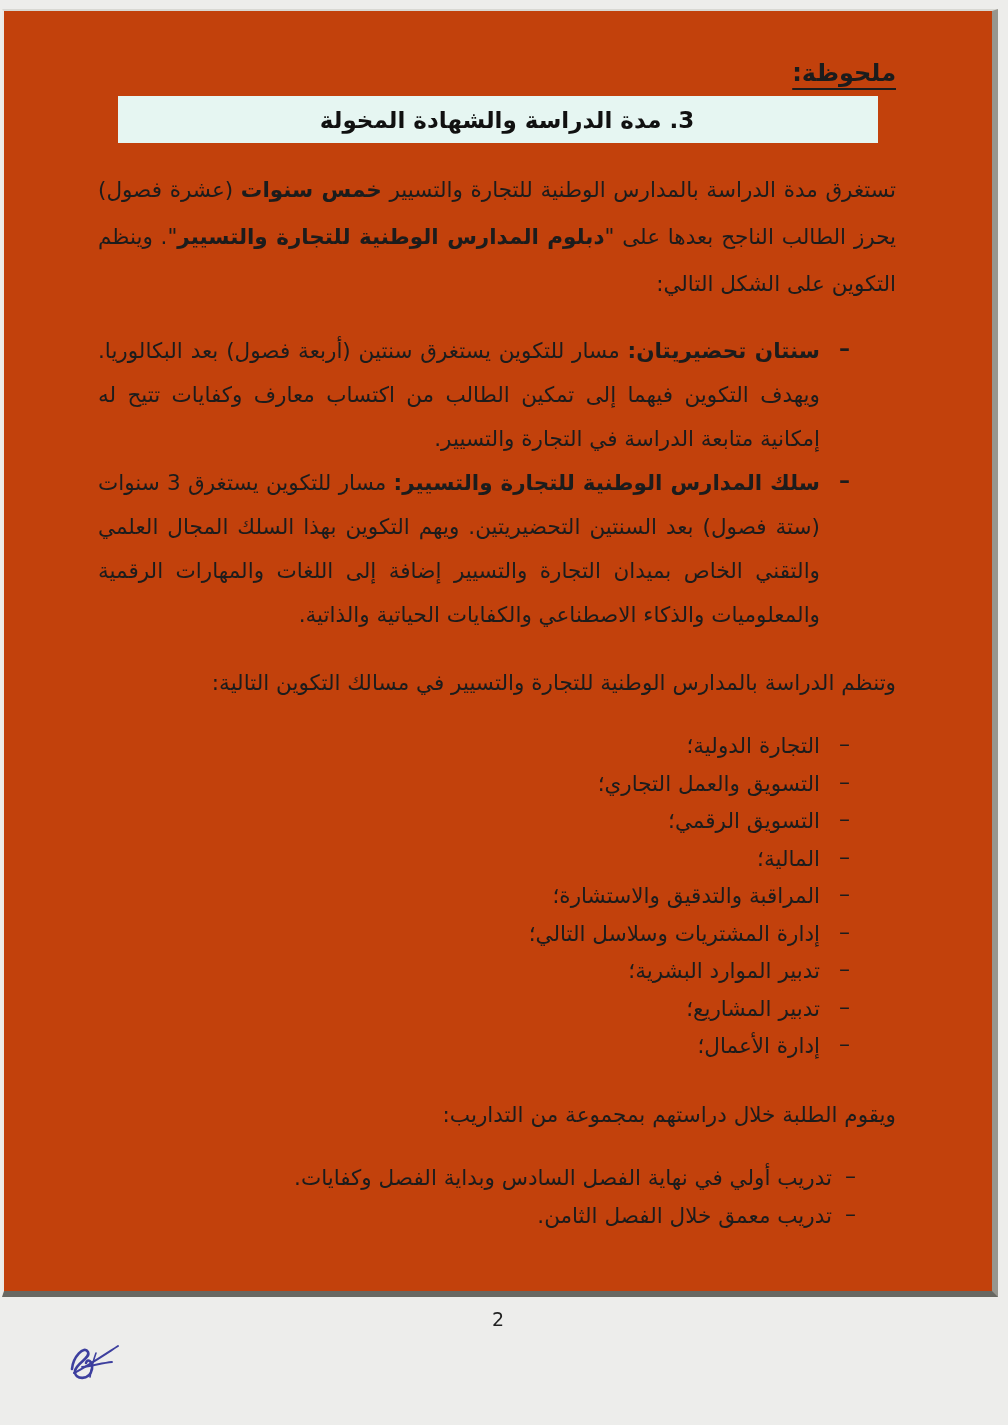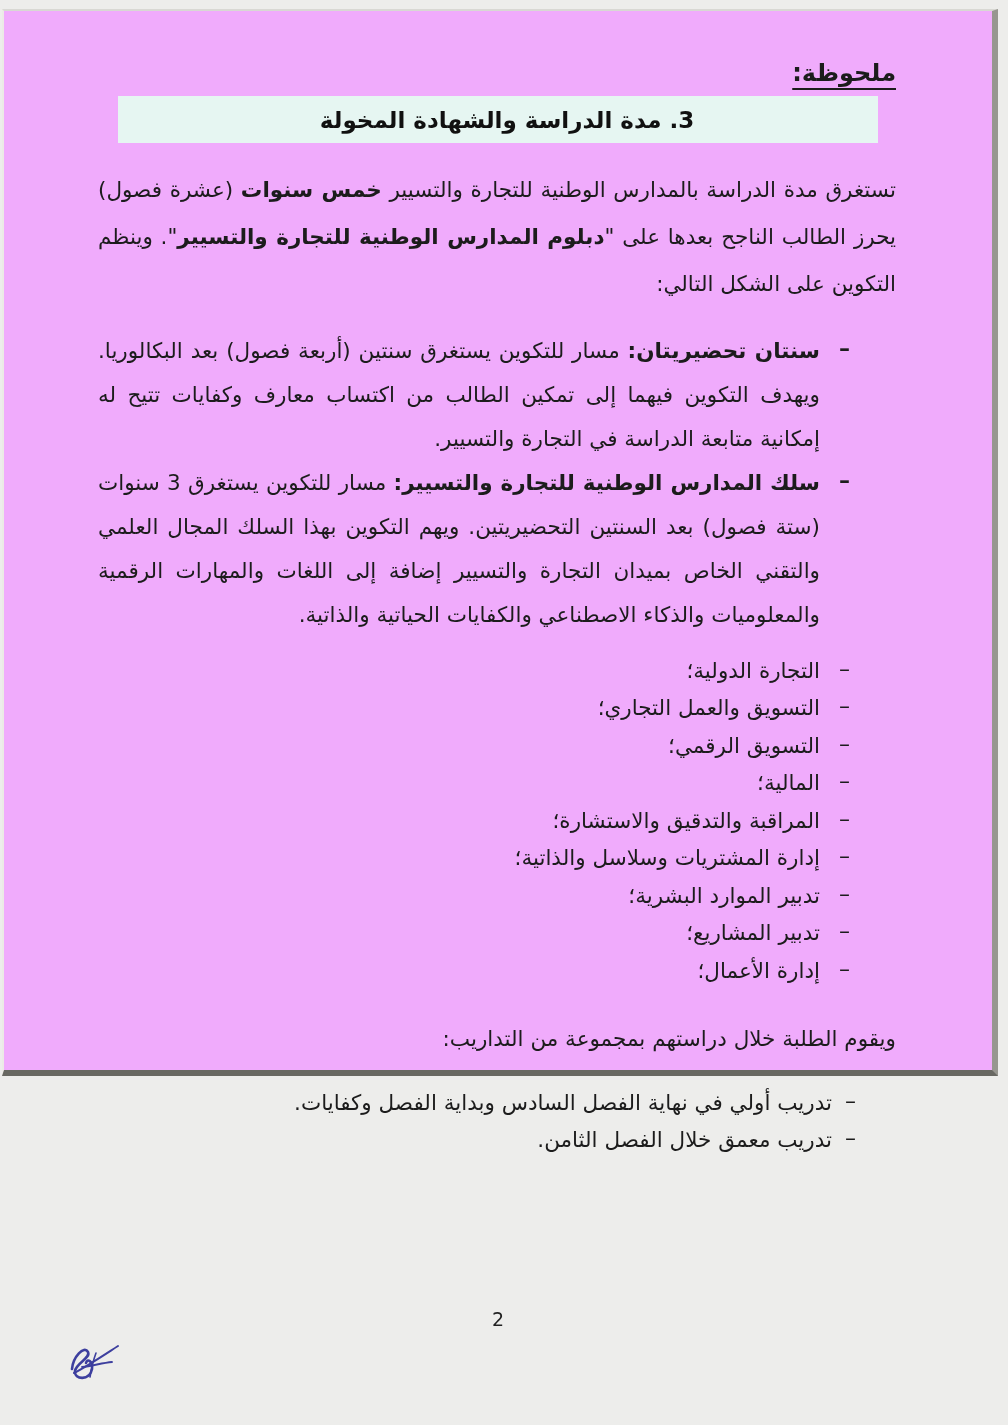--- a/index.html
+++ b/index.html
@@ -7,22 +7,22 @@
   body {
     width: 1008px; height: 1425px;
     background: #ededeb;
     position: relative;
     font-family: "DejaVu Sans", sans-serif;
     overflow: hidden;
   }
   .page {
     position: absolute;
     left: 2px; top: 9px;
-    width: 996px; height: 1067px;
-    background: #f0abfc;
+    width: 996px; height: 1288px;
+    background: #c2410c;
     border-top: 2px solid #d8d8d3;
     border-left: 2px solid #eceae6;
     border-right: 6px solid #97968f;
     border-bottom: 6px solid #686862;
   }
   .content {
     direction: rtl;
     padding: 0 96px 0 94px;
     color: #1c1c1c;
   }
@@ -113,28 +113,29 @@
       <span>3. مدة الدراسة والشهادة المخولة</span>
     </div>
 
     <p class="para p2"><span>تستغرق مدة الدراسة بالمدارس الوطنية للتجارة والتسيير </span><span class="b">خمس سنوات</span><span> (عشرة فصول) يحرز الطالب الناجح بعدها على "</span><span class="b">دبلوم المدارس الوطنية للتجارة والتسيير</span><span>". وينظم التكوين على الشكل التالي:</span></p>
 
     <ul class="tracks">
       <li><span class="dash">–</span><span class="b">سنتان تحضيريتان:</span><span> مسار للتكوين يستغرق سنتين (أربعة فصول) بعد البكالوريا. ويهدف التكوين فيهما إلى تمكين الطالب من اكتساب معارف وكفايات تتيح له إمكانية متابعة الدراسة في التجارة والتسيير.</span></li>
       <li><span class="dash">–</span><span class="b">سلك المدارس الوطنية للتجارة والتسيير:</span><span> مسار للتكوين يستغرق 3 سنوات (ستة فصول) بعد السنتين التحضيريتين. ويهم التكوين بهذا السلك المجال العلمي والتقني الخاص بميدان التجارة والتسيير إضافة إلى اللغات والمهارات الرقمية والمعلوميات والذكاء الاصطناعي والكفايات الحياتية والذاتية.</span></li>
     </ul>
 
+    <p class="para fields-intro">وتنظم الدراسة بالمدارس الوطنية للتجارة والتسيير في مسالك التكوين التالية:</p>
 
     <ul class="fields">
       <li><span class="dash">–</span><span>التجارة الدولية؛</span></li>
       <li><span class="dash">–</span><span>التسويق والعمل التجاري؛</span></li>
       <li><span class="dash">–</span><span>التسويق الرقمي؛</span></li>
       <li><span class="dash">–</span><span>المالية؛</span></li>
       <li><span class="dash">–</span><span>المراقبة والتدقيق والاستشارة؛</span></li>
-      <li><span class="dash">–</span><span>إدارة المشتريات وسلاسل والذاتية؛</span></li>
+      <li><span class="dash">–</span><span>إدارة المشتريات وسلاسل التالي؛</span></li>
       <li><span class="dash">–</span><span>تدبير الموارد البشرية؛</span></li>
       <li><span class="dash">–</span><span>تدبير المشاريع؛</span></li>
       <li><span class="dash">–</span><span>إدارة الأعمال؛</span></li>
     </ul>
 
     <p class="para intern-intro">ويقوم الطلبة خلال دراستهم بمجموعة من التداريب:</p>
 
     <ul class="interns">
       <li><span class="dash">–</span><span>تدريب أولي في نهاية الفصل السادس وبداية الفصل وكفايات.</span></li>
       <li><span class="dash">–</span><span>تدريب معمق خلال الفصل الثامن.</span></li>

